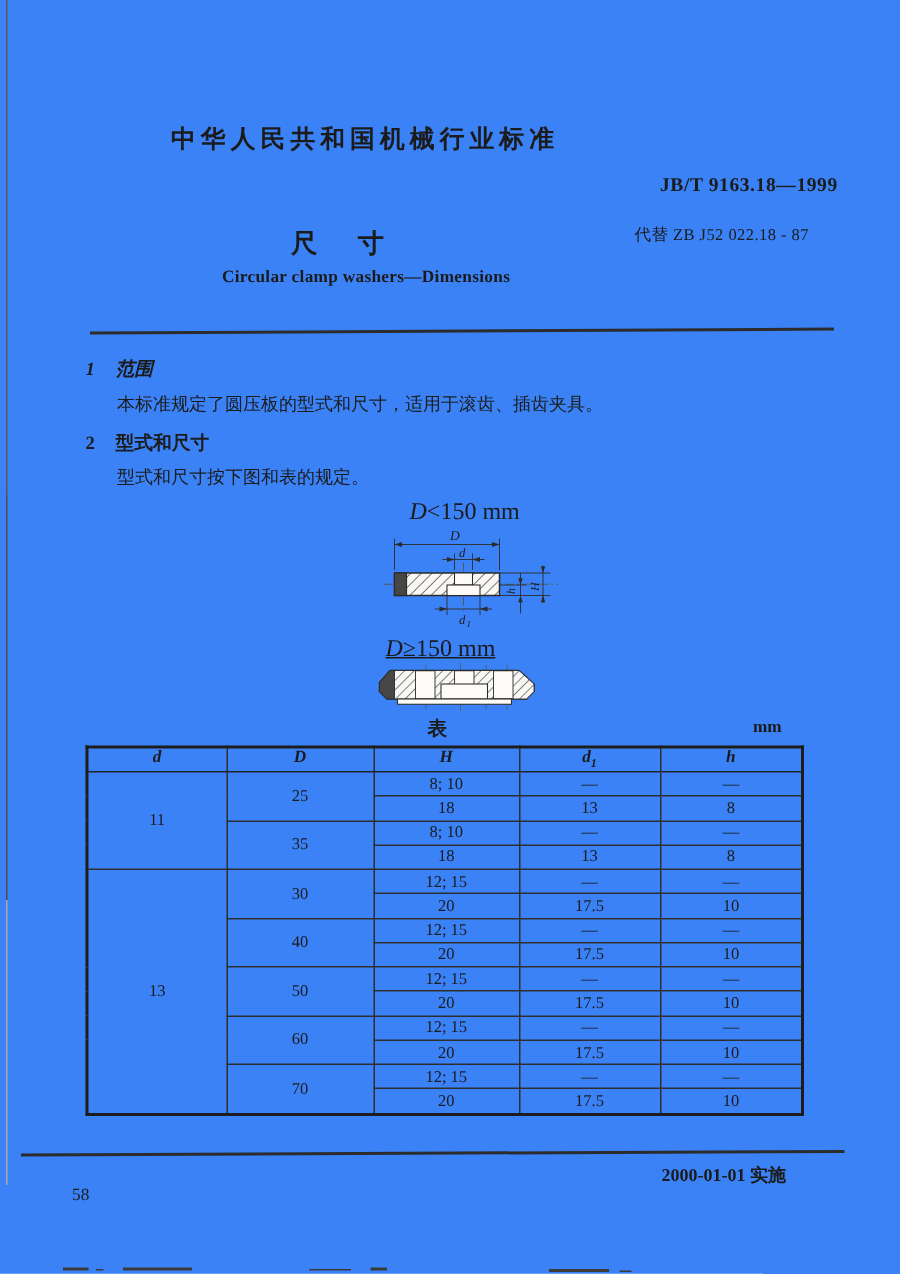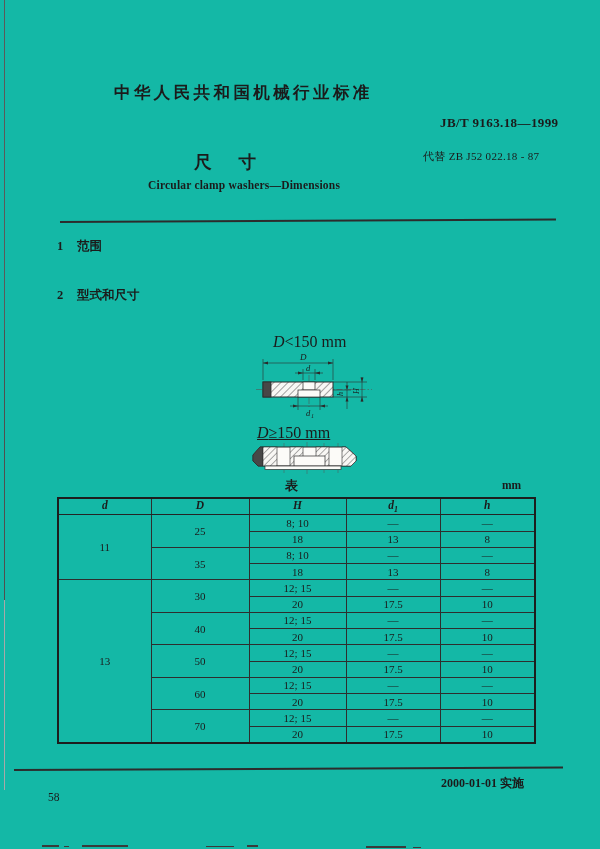--- a/index.html
+++ b/index.html
@@ -1,37 +1,37 @@
 <!DOCTYPE html>
 <html><head>
 <meta charset="utf-8">
 <style>
   html,body{margin:0;padding:0;}
   #page{
     position:relative;width:600px;height:849px;overflow:hidden;
-    background:#14b8a6;color:#1b1b1b;
+    background:#3b82f6;color:#1b1b1b;
     font-family:"Liberation Serif", serif;
   }
   .abs{position:absolute;}
   .cjk{font-family:"Liberation Serif", serif;}
   
   #authority{left:114px;top:82px;font-size:16.5px;font-weight:bold;letter-spacing:3.4px;white-space:nowrap;}
   #std-number{left:440px;top:115px;font-size:13px;font-weight:bold;letter-spacing:.4px;white-space:nowrap;}
   #supersedes{left:423px;top:149px;font-size:11px;letter-spacing:.3px;white-space:nowrap;}
   #title-cn-1{left:193px;top:123px;font-size:17.5px;font-weight:bold;letter-spacing:11px;white-space:nowrap;}
   #title-cn-2{left:194px;top:150px;font-size:17.5px;font-weight:bold;letter-spacing:27px;white-space:nowrap;}
   #title-en{left:148px;top:179px;font-size:11.5px;font-weight:bold;letter-spacing:.2px;white-space:nowrap;}
   .rule{background:#2c2c2c;}
   #header-rule{left:60px;top:221px;width:496px;height:2px;transform:rotate(-0.3deg);transform-origin:left center;}
   #footer-rule{left:14px;top:769px;width:549px;height:2px;transform:rotate(-0.25deg);transform-origin:left center;}
   
   .sec-head{font-size:12.5px;font-weight:bold;white-space:nowrap;}
   .sec-head .no{display:inline-block;width:20px;}
   .sec-body{font-size:12px;white-space:nowrap;}
-  #sec1-head{left:57px;top:238px;}
+  #sec1-head{left:57px;top:238px;font-style:italic;}
   #sec1-body{left:78px;top:261px;}
   #sec2-head{left:57px;top:287px;}
   #sec2-body{left:78px;top:310px;}
   
   .fig-label{font-size:16px;white-space:nowrap;}
   .fig-label .var{font-style:italic;}
   #fig1-label{left:273px;top:333px;}
   #fig2-label{left:257px;top:424px;text-decoration:underline;}
   #fig1-svg{left:250px;top:349px;}
   #fig2-svg{left:250px;top:441px;}
@@ -70,24 +70,26 @@
   <div class="abs cjk" id="authority">中华人民共和国机械行业标准</div>
   <div class="abs" id="std-number">JB/T 9163.18—1999</div>
   <div class="abs cjk" id="supersedes">代替 ZB J52 022.18 - 87</div>
   <div class="abs" id="title-en">Circular clamp washers—Dimensions</div>
   <div class="abs cjk" id="title-cn-2">尺寸</div>
   <div class="abs rule" id="header-rule"></div>
 
   <div class="abs cjk sec-head" id="sec1-head">
     <span class="no">1</span><span>范围</span>
   </div>
+  <div class="abs cjk sec-body" id="sec1-body">本标准规定了圆压板的型式和尺寸，适用于滚齿、插齿夹具。</div>
 
   <div class="abs cjk sec-head" id="sec2-head">
     <span class="no">2</span><span>型式和尺寸</span>
   </div>
+  <div class="abs cjk sec-body" id="sec2-body">型式和尺寸按下图和表的规定。</div>
 
   <div class="abs fig-label" id="fig1-label">
     <span class="var">D</span><span>&lt;150 mm</span>
   </div>
 
   <svg class="abs" id="fig1-svg" width="125" height="70" viewBox="0 0 125 70">
     <defs>
       <pattern id="hatch1" width="5" height="5" patternUnits="userSpaceOnUse" patternTransform="rotate(45)">
         <rect width="5" height="5" fill="#f8f7f4"></rect>
         <line x1="0" y1="0" x2="0" y2="5" stroke="#4c4c4c" stroke-width="1"></line>

